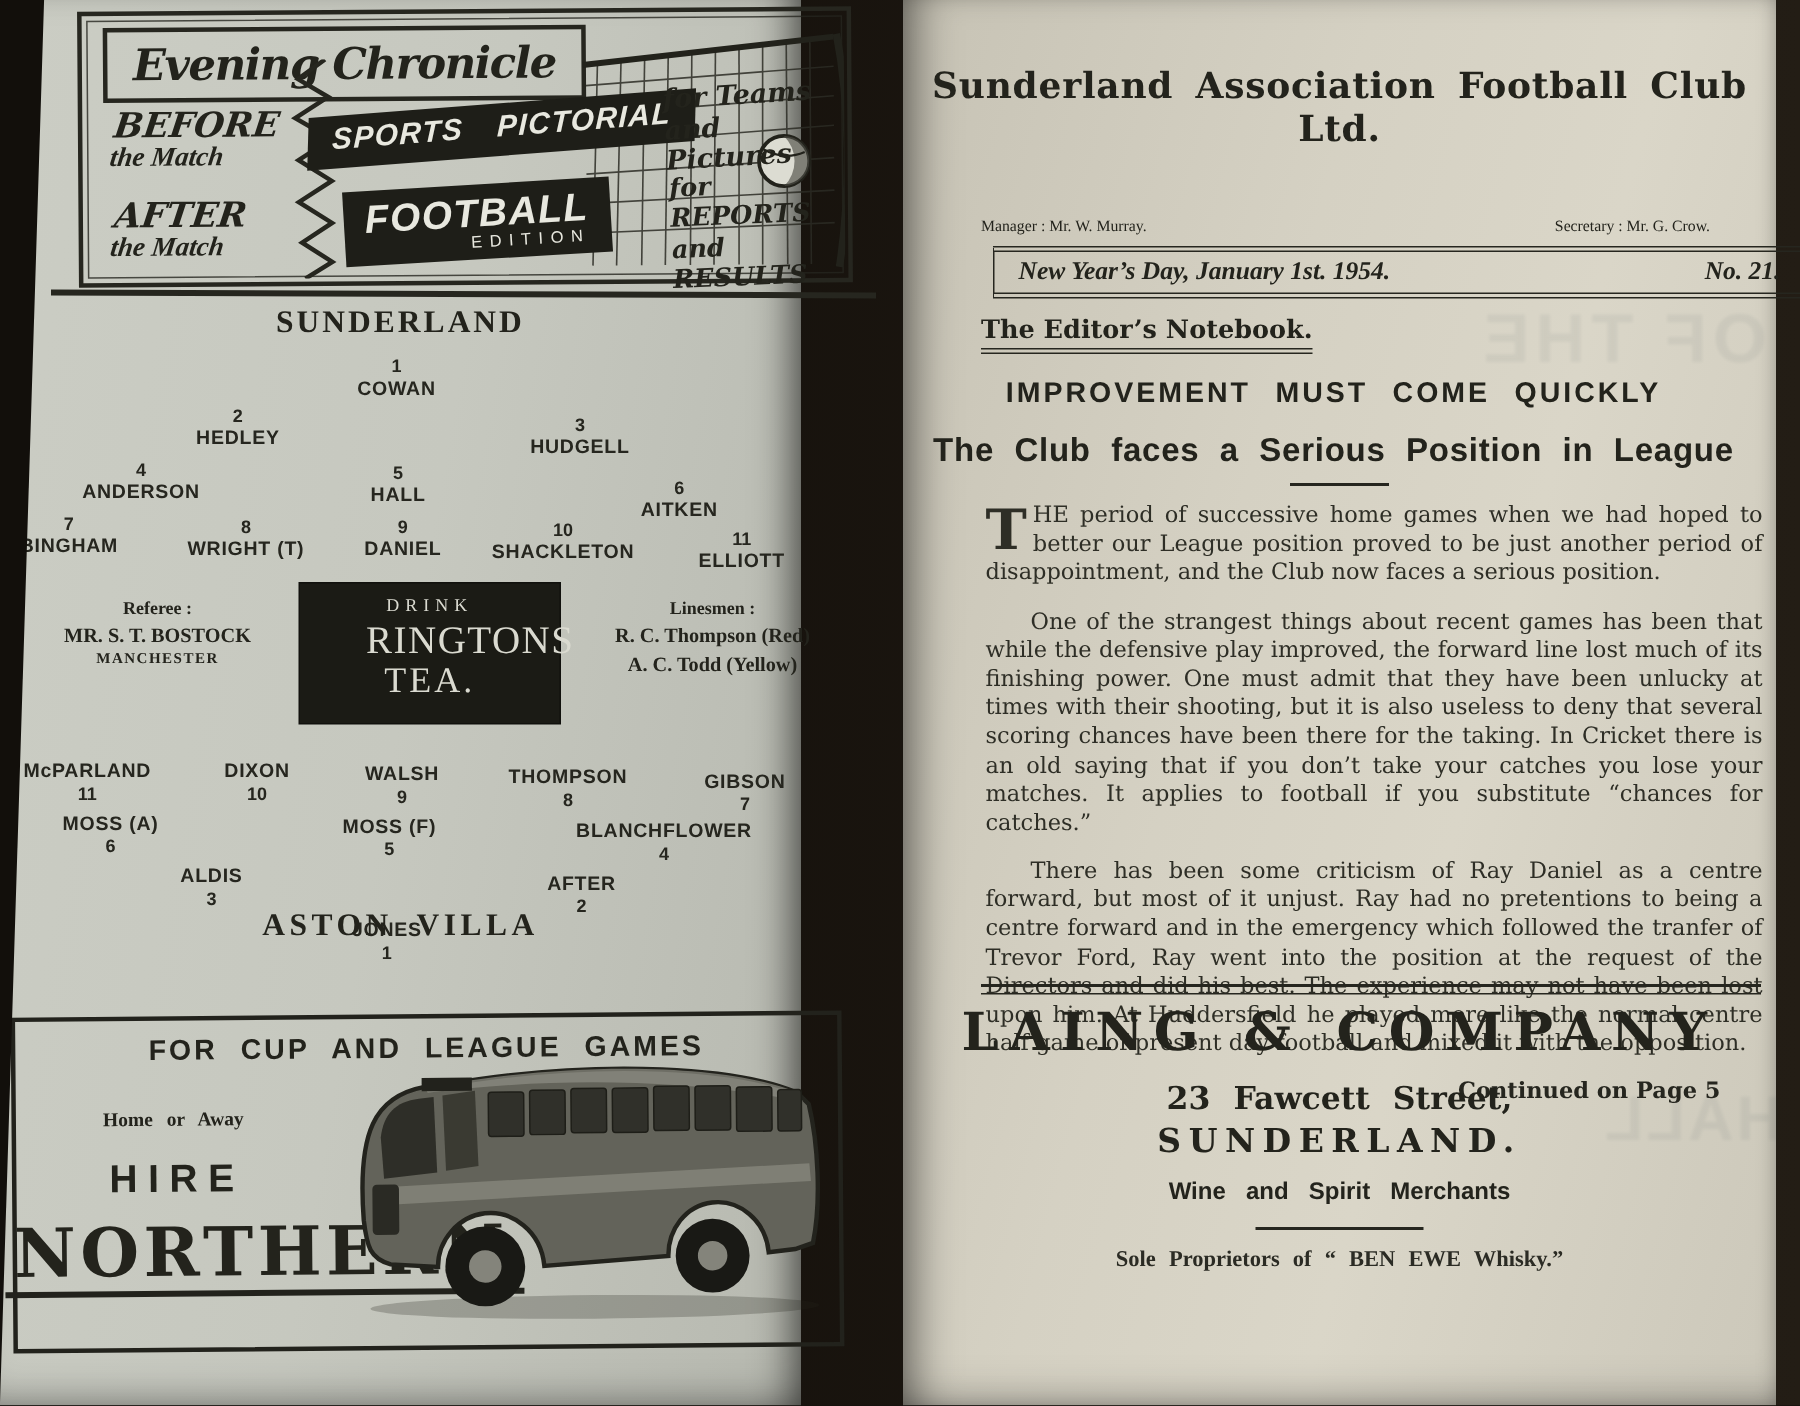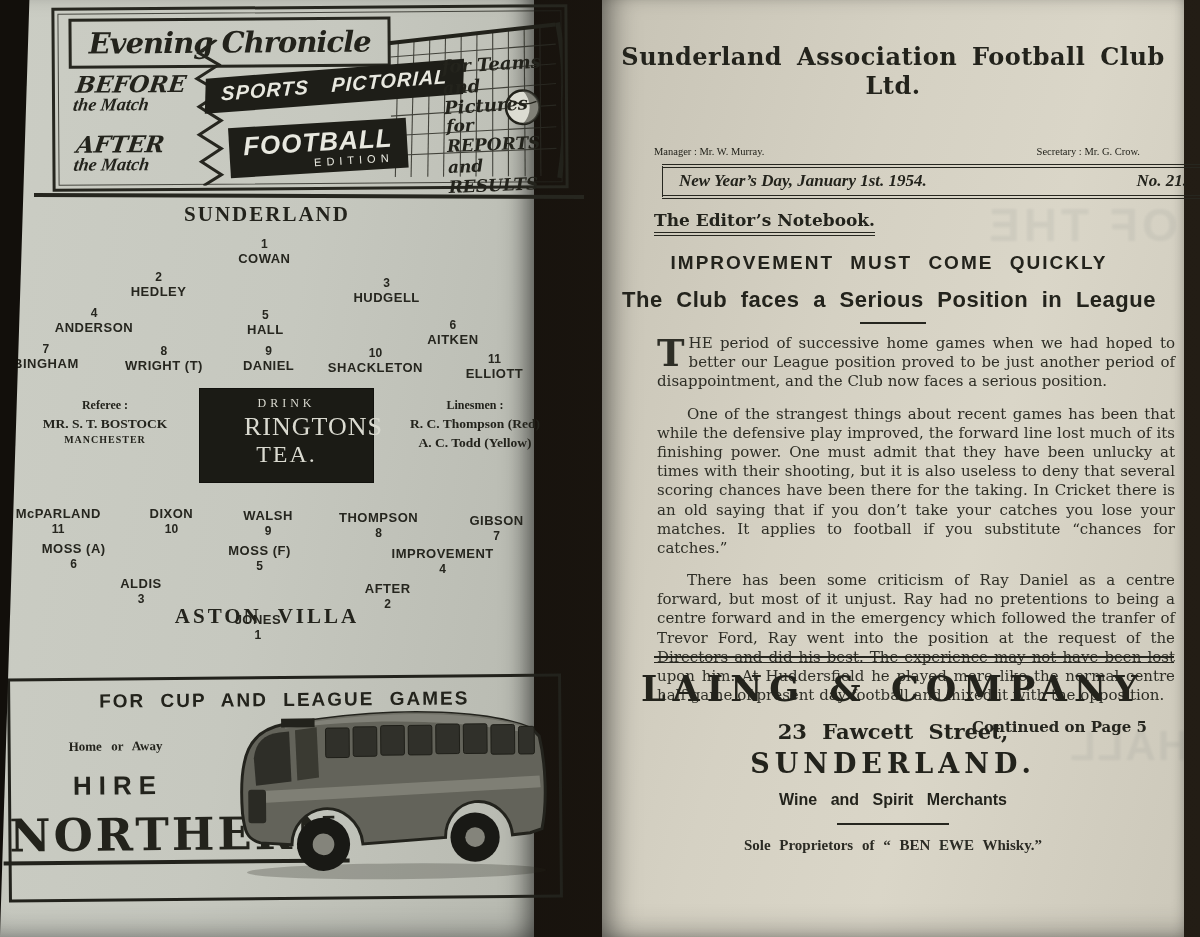--- a/index.html
+++ b/index.html
@@ -91,21 +91,21 @@
   .ed-body{position:absolute;left:55px;top:334px;width:518px;font-family:"DejaVu Serif",serif;
     font-size:15px;line-height:1.28;text-align:justify;color:#2e2e26;}
   .ed-body p{margin:0 0 13px 0;}
   .ed-body p.ind{text-indent:30px;}
   .dropcap{float:left;font-size:37px;line-height:34px;padding:2px 4px 0 0;font-weight:bold;}
   .continued{text-align:right;padding-right:28px;font-weight:bold;font-size:15px;color:#26261f;}
   .dbl-rule{position:absolute;left:52px;width:520px;top:656px;height:4px;border-top:2.5px solid #26261f;border-bottom:1px solid #26261f;}
   .laing{position:absolute;left:14px;right:14px;top:668px;text-align:center;}
   .laing-name{font-family:"DejaVu Serif",serif;font-weight:900;font-size:35px;letter-spacing:7px;word-spacing:4px;white-space:nowrap;}
   .laing-addr{font-weight:bold;font-size:21px;word-spacing:8px;margin-top:10px;font-family:"DejaVu Serif",serif;}
-  .laing-city{font-weight:bold;font-size:27px;letter-spacing:5px;margin-top:4px;font-family:"DejaVu Serif",serif;}
+  .laing-city{font-weight:bold;font-size:22px;letter-spacing:5px;margin-top:4px;font-family:"DejaVu Serif",serif;}
   .laing-trade{font-family:"Liberation Sans",sans-serif;font-weight:bold;font-size:16px;word-spacing:9px;margin-top:12px;}
   .laing-rule{width:112px;height:2px;background:#26261f;margin:14px auto 12px;}
   .laing-foot{font-size:15px;font-weight:bold;word-spacing:5px;color:#2b2b24;}
   
   .ghost{position:absolute;transform:scaleX(-1);opacity:.055;font-weight:900;color:#20333d;
     font-family:"Liberation Sans",sans-serif;filter:blur(1px);pointer-events:none;}
   .ghost1{right:6px;top:198px;font-size:46px;letter-spacing:4px;}
   .ghost2{right:-4px;top:722px;font-size:42px;letter-spacing:2px;}
 </style>
 </head>
@@ -256,21 +256,21 @@
       </div>
         <div class="player" style="left: 13.8%; top: 39px;">
         <div class="p-name">MOSS (A)</div>
         <div class="p-num">6</div>
       </div>
         <div class="player" style="left: 48.6%; top: 41px;">
         <div class="p-name">MOSS (F)</div>
         <div class="p-num">5</div>
       </div>
         <div class="player" style="left: 82.9%; top: 44px;">
-        <div class="p-name">IMPROVEMENT</div>
+        <div class="p-name">BLANCHFLOWER</div>
         <div class="p-num">4</div>
       </div>
         <div class="player" style="left: 26.4%; top: 74px;">
         <div class="p-name">ALDIS</div>
         <div class="p-num">3</div>
       </div>
         <div class="player" style="left: 72.6%; top: 79px;">
         <div class="p-name">AFTER</div>
         <div class="p-num">2</div>
       </div>

